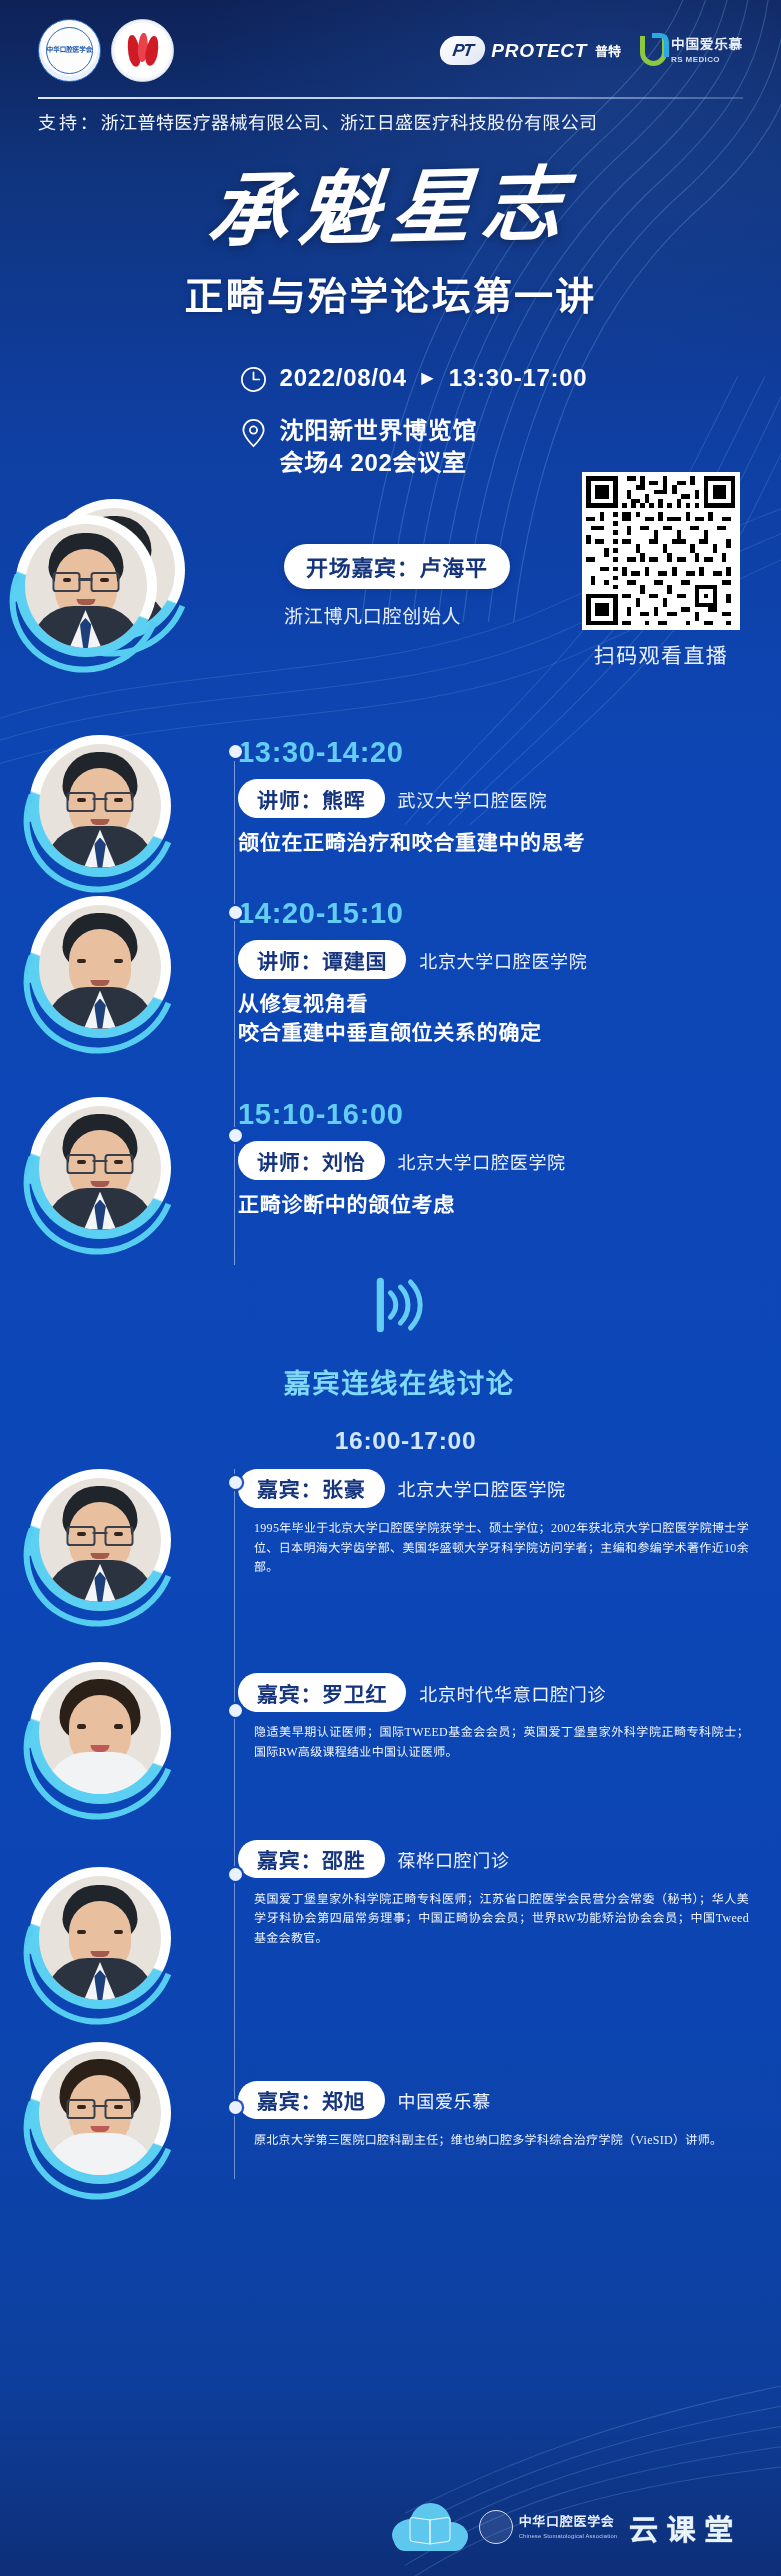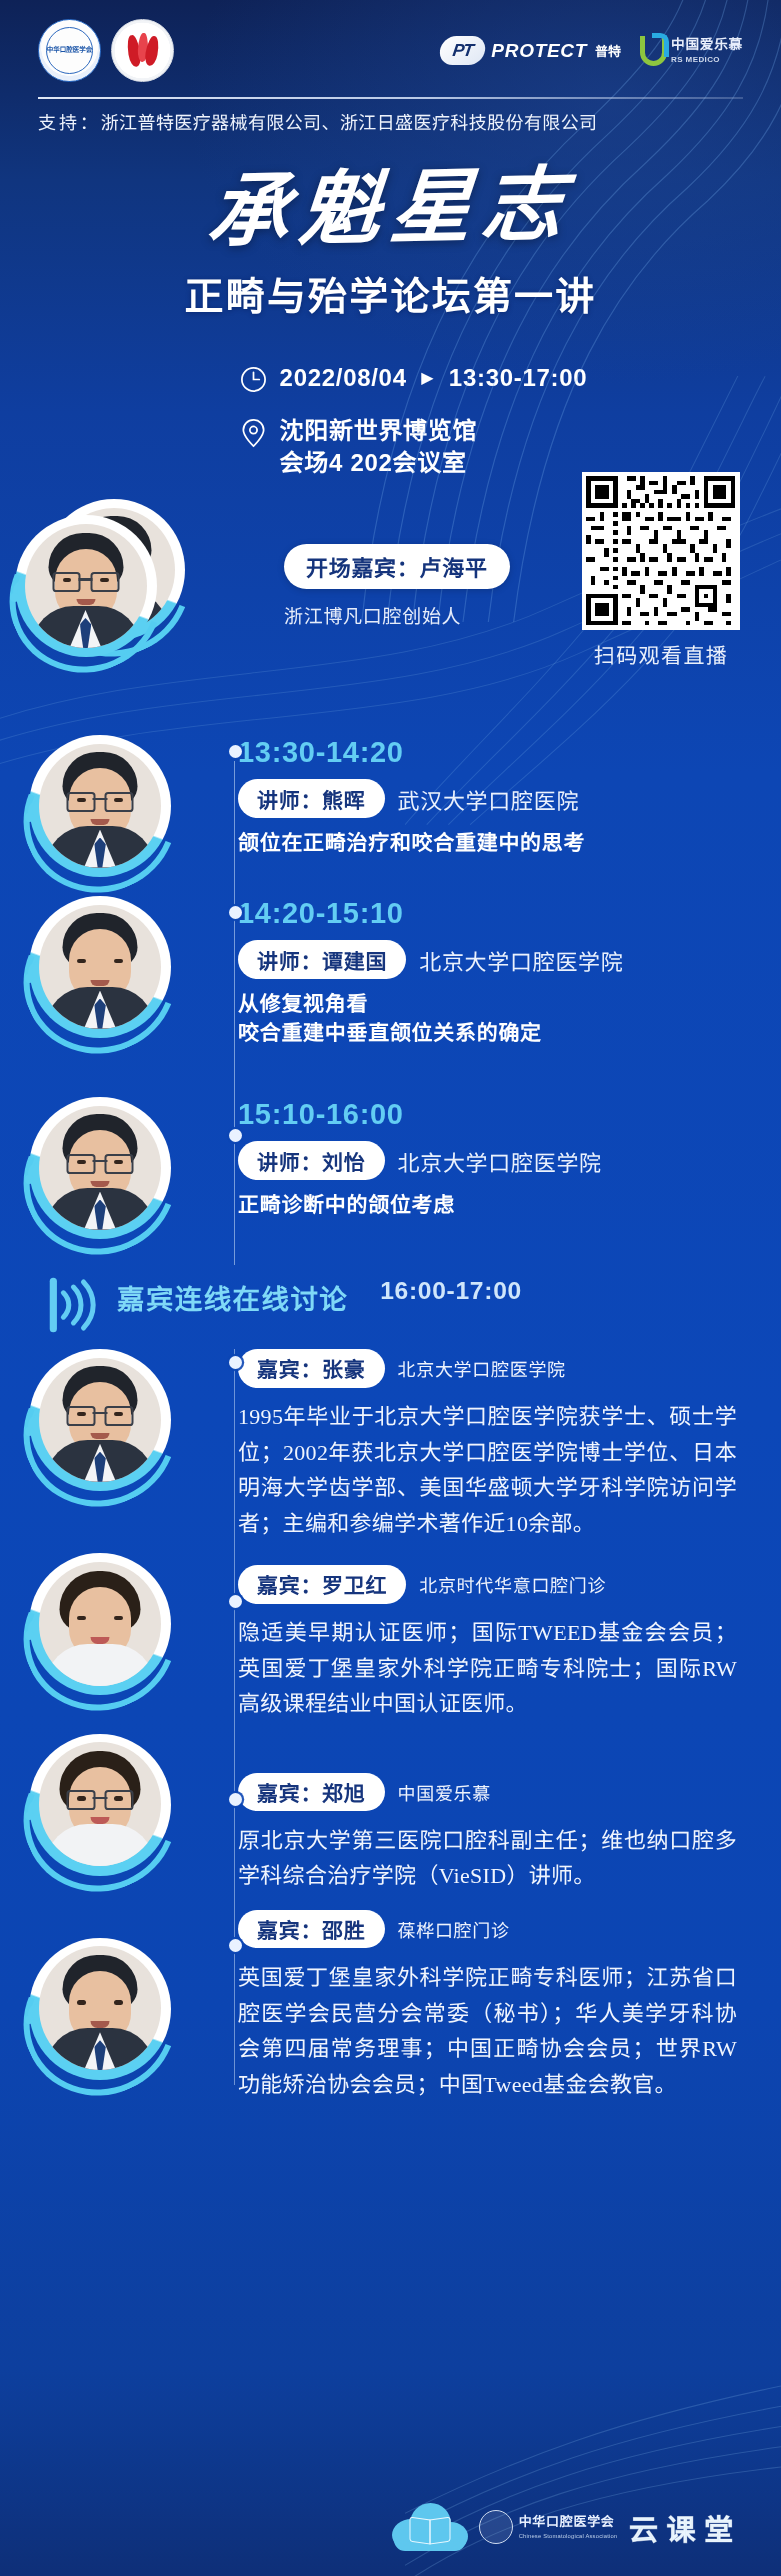--- a/index.html
+++ b/index.html
@@ -129,41 +129,41 @@
   .tl-line{position:absolute;left:234px;top:26px;bottom:0;width:1.4px;background:rgba(205,225,250,.55);}
   .tl-item{position:relative;display:flex;padding:0 29px 0 29px;margin-bottom:19px;min-height:142px;}
   .tl-avatar{flex:0 0 142px;height:142px;position:relative;}
   .tl-node{position:absolute;left:229px;width:13px;height:13px;border-radius:50%;
     background:#eaf2ff;box-shadow:0 0 0 2.2px rgba(12,70,180,.9);}
   .tl-body{margin-left:67px;padding-top:1.4px;}
   .tl-time{font-size:29px;font-weight:bold;color:#63cdf3;letter-spacing:0.7px;}
   .tl-speaker{display:flex;align-items:center;gap:13px;margin-top:10px;}
   .pill-sm{background:#ffffff;color:#16357d;border-radius:24.6px;padding:4.3px 19px;
     font-size:21px;font-weight:bold;letter-spacing:0.7px;white-space:nowrap;}
-  .tl-org{font-size:22px;color:#eaf1fd;letter-spacing:0.7px;font-family:Liberation Serif, serif;}
+  .tl-org{font-size:18px;color:#eaf1fd;letter-spacing:0.7px;font-family:Liberation Serif, serif;}
   .tl-topic{margin-top:10px;font-size:21px;font-weight:bold;line-height:1.4;letter-spacing:0.7px;color:#ffffff;}
 
   
-  .disc-head{display:flex;align-items:flex-start;gap:19px;padding:7.2px 29px 0 46px;margin-top:4.3px;}
+  .disc-head{display:flex;align-items:center;gap:26px;padding:7.2px 29px 0 46px;margin-top:4.3px;flex-direction:column;}
   .disc-head .wifi{flex:0 0 auto;}
   .disc-title{font-size:27.5px;font-weight:bold;color:#7fd9f7;letter-spacing:1.4px;}
   .disc-time{font-size:24.6px;font-weight:bold;color:#cfe6fb;letter-spacing:0.7px;margin-left:13px;}
 
   
   .guests{position:relative;margin-top:14.5px;}
   .g-line{position:absolute;left:234px;top:0;bottom:17.4px;width:1.4px;background:rgba(205,225,250,.5);}
   .g-item{position:relative;display:flex;padding:0 32px 0 29px;margin-bottom:11.6px;min-height:145px;font-family:Liberation Serif, serif;}
   .g-avatar{flex:0 0 142px;height:142px;position:relative;}
   .g-node{position:absolute;left:229px;top:48px;width:13px;height:13px;border-radius:50%;
     background:#eaf2ff;box-shadow:0 0 0 2.2px rgba(12,70,180,.9);}
   .g-body{margin-left:67px;padding-top:11.6px;}
   .g-head{display:flex;align-items:center;gap:13px;}
   .g-org{font-size:18px;color:#eef3fd;letter-spacing:0.7px;}
-  .g-bio{margin-top:11.6px;font-size:22px;line-height:1.62;color:#f0f5fe;letter-spacing:0.3px;
-    max-width:499px;text-align:justify;}
+  .g-bio{margin-top:11.6px;font-size:12px;line-height:1.62;color:#f0f5fe;letter-spacing:0.3px;
+    max-width:499px;text-align:justify;margin-left:16px;}
 
   
   .av{position:relative;width:142px;height:142px;}
   .av .ring{position:absolute;inset:0;border-radius:50%;
     background:linear-gradient(200deg,#ffffff 0 55%,#5bd0f2 56% 100%);}
   .av .ring2{position:absolute;left:-5.8px;top:10px;width:142px;height:135px;border-radius:50%;
     border:6.5px solid #55cdf1;border-top-color:transparent;border-right-color:transparent;
     transform:rotate(-24deg);}
   .av .inner{position:absolute;left:10px;top:8.7px;width:122px;height:124px;border-radius:50%;
     overflow:hidden;background:#e8e2dc;}
@@ -734,20 +734,51 @@
       <div class="g-node" style="top:42px;"></div>
       <div class="g-body">
         <div class="g-head">
           <span class="pill-sm">嘉宾：罗卫红</span>
           <span class="g-org">北京时代华意口腔门诊</span>
         </div>
         <div class="g-bio">隐适美早期认证医师；国际TWEED基金会会员；英国爱丁堡皇家外科学院正畸专科院士；国际RW高级课程结业中国认证医师。</div>
       </div>
     </div>
 
+    <div class="g-item" style="min-height:195px;">
+      <div class="g-avatar" style="margin-top:32px;">
+        <div class="av">
+            <div class="ring"></div>
+          <div class="inner">
+              <div class="face">
+            <div class="hair"></div>
+                <div class="skin"></div>
+            <div class="eye l"></div>
+                <div class="eye r"></div>
+                <div class="mouth"></div>
+            <div class="body"></div>
+                <div class="shirt"></div>
+                <div class="tie"></div>
+          </div>
+            </div>
+          <div class="ring2"></div>
+            <div class="tail2"></div>
+            <div class="tail"></div>
+        </div>
+      </div>
+      <div class="g-node" style="top:33px;"></div>
+      <div class="g-body" style="padding-top:4.3px;">
+        <div class="g-head">
+          <span class="pill-sm">嘉宾：邵胜</span>
+          <span class="g-org">葆桦口腔门诊</span>
+        </div>
+        <div class="g-bio">英国爱丁堡皇家外科学院正畸专科医师；江苏省口腔医学会民营分会常委（秘书）；华人美学牙科协会第四届常务理事；中国正畸协会会员；世界RW功能矫治协会会员；中国Tweed基金会教官。</div>
+      </div>
+    </div>
+
     <div class="g-item" style="min-height:155px;">
       <div class="g-avatar">
         <div class="av">
             <div class="ring"></div>
           <div class="inner">
               <div class="face female">
             <div class="hair"></div>
                 <div class="skin"></div>
             <div class="glasses">
                   <span class="l"></span>
@@ -767,51 +798,20 @@
       </div>
       <div class="g-node" style="top:59px;"></div>
       <div class="g-body" style="padding-top:39px;">
         <div class="g-head">
           <span class="pill-sm">嘉宾：郑旭</span>
           <span class="g-org">中国爱乐慕</span>
         </div>
         <div class="g-bio">原北京大学第三医院口腔科副主任；维也纳口腔多学科综合治疗学院（VieSID）讲师。</div>
       </div>
     </div>
-
-    <div class="g-item" style="min-height:195px;">
-      <div class="g-avatar" style="margin-top:32px;">
-        <div class="av">
-            <div class="ring"></div>
-          <div class="inner">
-              <div class="face">
-            <div class="hair"></div>
-                <div class="skin"></div>
-            <div class="eye l"></div>
-                <div class="eye r"></div>
-                <div class="mouth"></div>
-            <div class="body"></div>
-                <div class="shirt"></div>
-                <div class="tie"></div>
-          </div>
-            </div>
-          <div class="ring2"></div>
-            <div class="tail2"></div>
-            <div class="tail"></div>
-        </div>
-      </div>
-      <div class="g-node" style="top:33px;"></div>
-      <div class="g-body" style="padding-top:4.3px;">
-        <div class="g-head">
-          <span class="pill-sm">嘉宾：邵胜</span>
-          <span class="g-org">葆桦口腔门诊</span>
-        </div>
-        <div class="g-bio">英国爱丁堡皇家外科学院正畸专科医师；江苏省口腔医学会民营分会常委（秘书）；华人美学牙科协会第四届常务理事；中国正畸协会会员；世界RW功能矫治协会会员；中国Tweed基金会教官。</div>
-      </div>
-    </div>
   </div>
 
   <div class="footer">
     <div class="footer-brand">
       <span class="cloud-ico">
         <span class="c c1"></span>
           <span class="c c2"></span>
           <span class="c c3"></span>
           <span class="base"></span>
         <span class="book">

